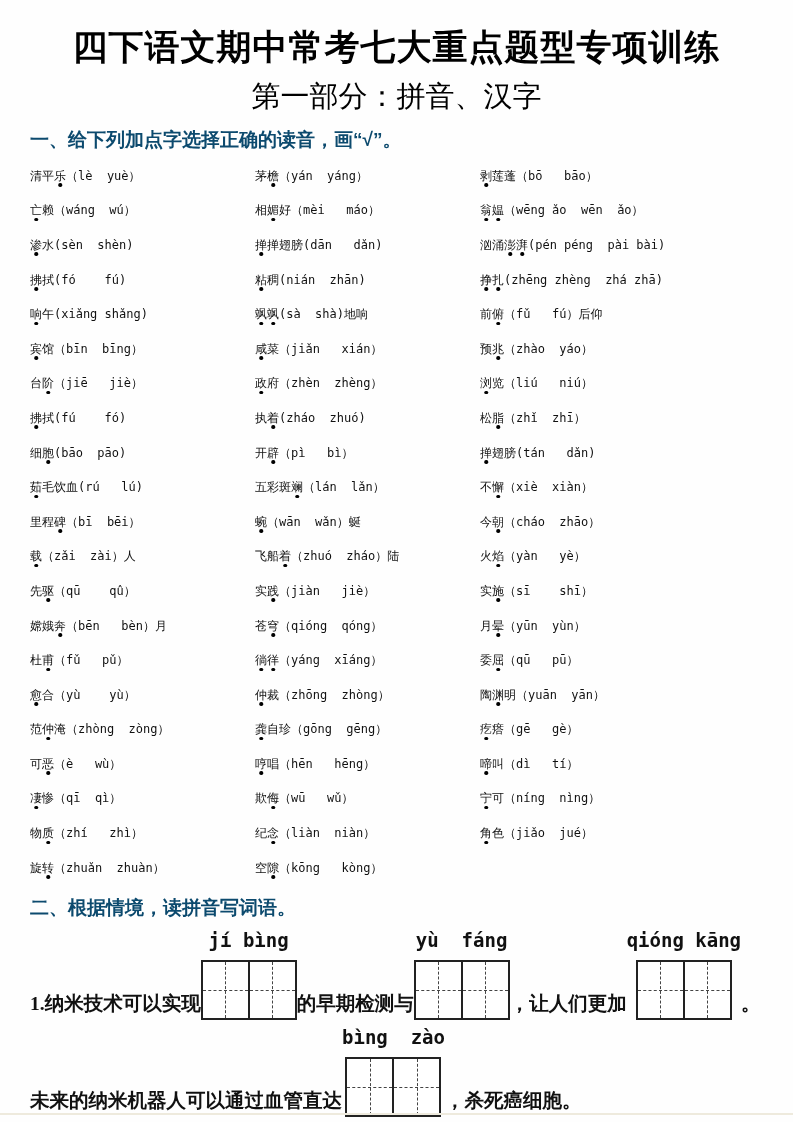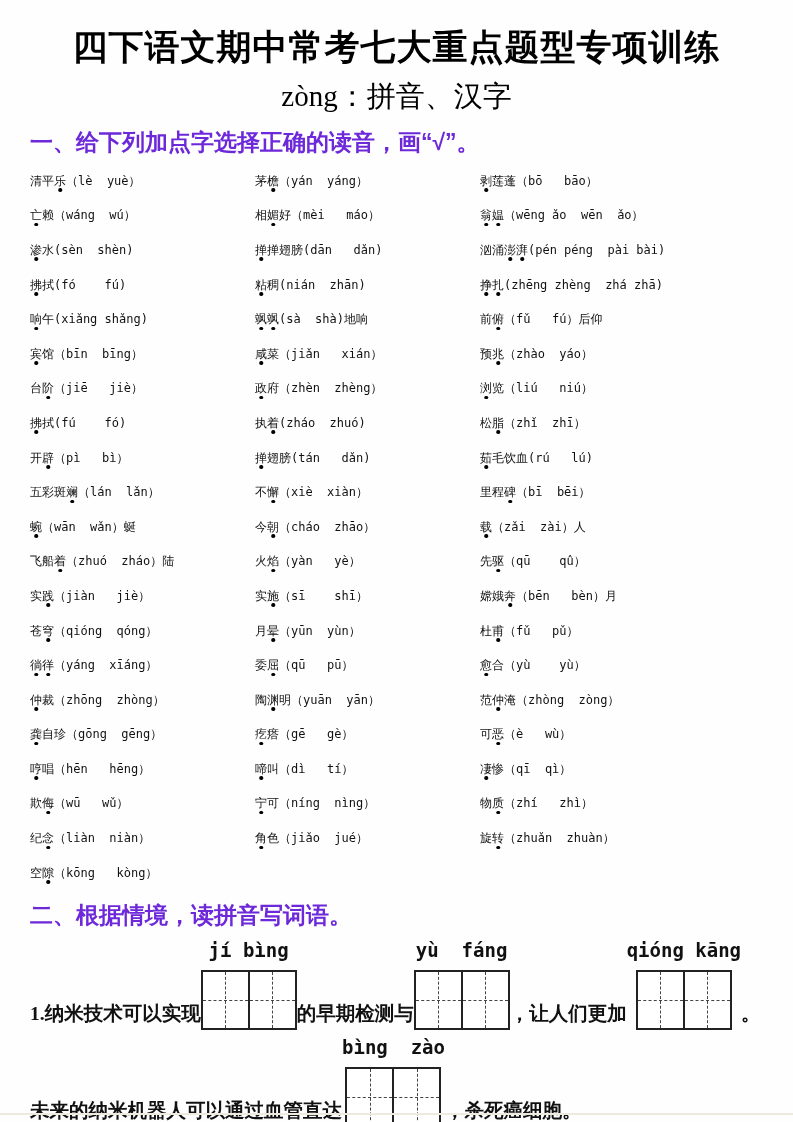--- a/index.html
+++ b/index.html
@@ -29,22 +29,22 @@
     text-align:center;
     font-family:"Liberation Serif", serif;
     font-weight:400;
     font-size:29px;
     color:#000;
   }
   .sec-head{
     margin:10px 16px 0 30px;
     font-family:"Liberation Sans", sans-serif;
     font-weight:700;
-    font-size:23px;
-    color:#6d28d9;
+    font-size:19px;
+    color:#0c4a6e;
   }
   .grid{
     margin:6px 0 0 30px;
     display:grid;
     grid-template-columns:225px 225px 1fr;
     font-family:"DejaVu Sans Mono", monospace;
     font-size:12px;
   }
   .entry{
     height:34.6px;
@@ -94,21 +94,21 @@
     border-top:1.5px dashed #444;
   }
   .line2{margin-top:6px;}
 </style>
 </head>
 <body>
 
 <div class="page">
 
   <h1 class="title">四下语文期中常考七大重点题型专项训练</h1>
-  <h2 class="subtitle">zòng：拼音、汉字</h2>
+  <h2 class="subtitle">第一部分：拼音、汉字</h2>
 
   <div class="sec-head">一、给下列加点字选择正确的读音，画“√”。</div>
 
   <div class="grid" id="word-grid">
       <span class="entry">清平<span class="dc">乐</span>（lè  yuè）</span>
       <span class="entry">茅<span class="dc">檐</span>（yán  yáng）</span>
       <span class="entry"><span class="dc">剥</span>莲蓬（bō   bāo）</span>
       <span class="entry"><span class="dc">亡</span>赖（wáng  wú）</span>
       <span class="entry">相<span class="dc">媚</span>好（mèi   máo）</span>
       <span class="entry"><span class="dc">翁</span><span class="dc">媪</span>（wēng ǎo  wēn  ǎo）</span>
@@ -123,20 +123,21 @@
       <span class="entry">前<span class="dc">俯</span>（fǔ   fú）后仰</span>
       <span class="entry"><span class="dc">宾</span>馆（bīn  bīng）</span>
       <span class="entry"><span class="dc">咸</span>菜（jiǎn   xián）</span>
       <span class="entry">预<span class="dc">兆</span>（zhào  yáo）</span>
       <span class="entry">台<span class="dc">阶</span>（jiē   jiè）</span>
       <span class="entry"><span class="dc">政</span>府（zhèn  zhèng）</span>
       <span class="entry"><span class="dc">浏</span>览（liú   niú）</span>
       <span class="entry"><span class="dc">拂</span>拭(fú    fó)</span>
       <span class="entry">执<span class="dc">着</span>(zháo  zhuó)</span>
       <span class="entry">松<span class="dc">脂</span>（zhǐ  zhī）</span>
+      <span class="entry">细<span class="dc">胞</span>(bāo  pāo)</span>
       <span class="entry">开<span class="dc">辟</span>（pì   bì）</span>
       <span class="entry"><span class="dc">掸</span>翅膀(tán   dǎn)</span>
       <span class="entry"><span class="dc">茹</span>毛饮血(rú   lú)</span>
       <span class="entry">五彩斑<span class="dc">斓</span>（lán  lǎn）</span>
       <span class="entry">不<span class="dc">懈</span>（xiè  xiàn）</span>
       <span class="entry">里程<span class="dc">碑</span>（bī  bēi）</span>
       <span class="entry"><span class="dc">蜿</span>（wān  wǎn）蜒</span>
       <span class="entry">今<span class="dc">朝</span>（cháo  zhāo）</span>
       <span class="entry"><span class="dc">载</span>（zǎi  zài）人</span>
       <span class="entry">飞船<span class="dc">着</span>（zhuó  zháo）陆</span>

